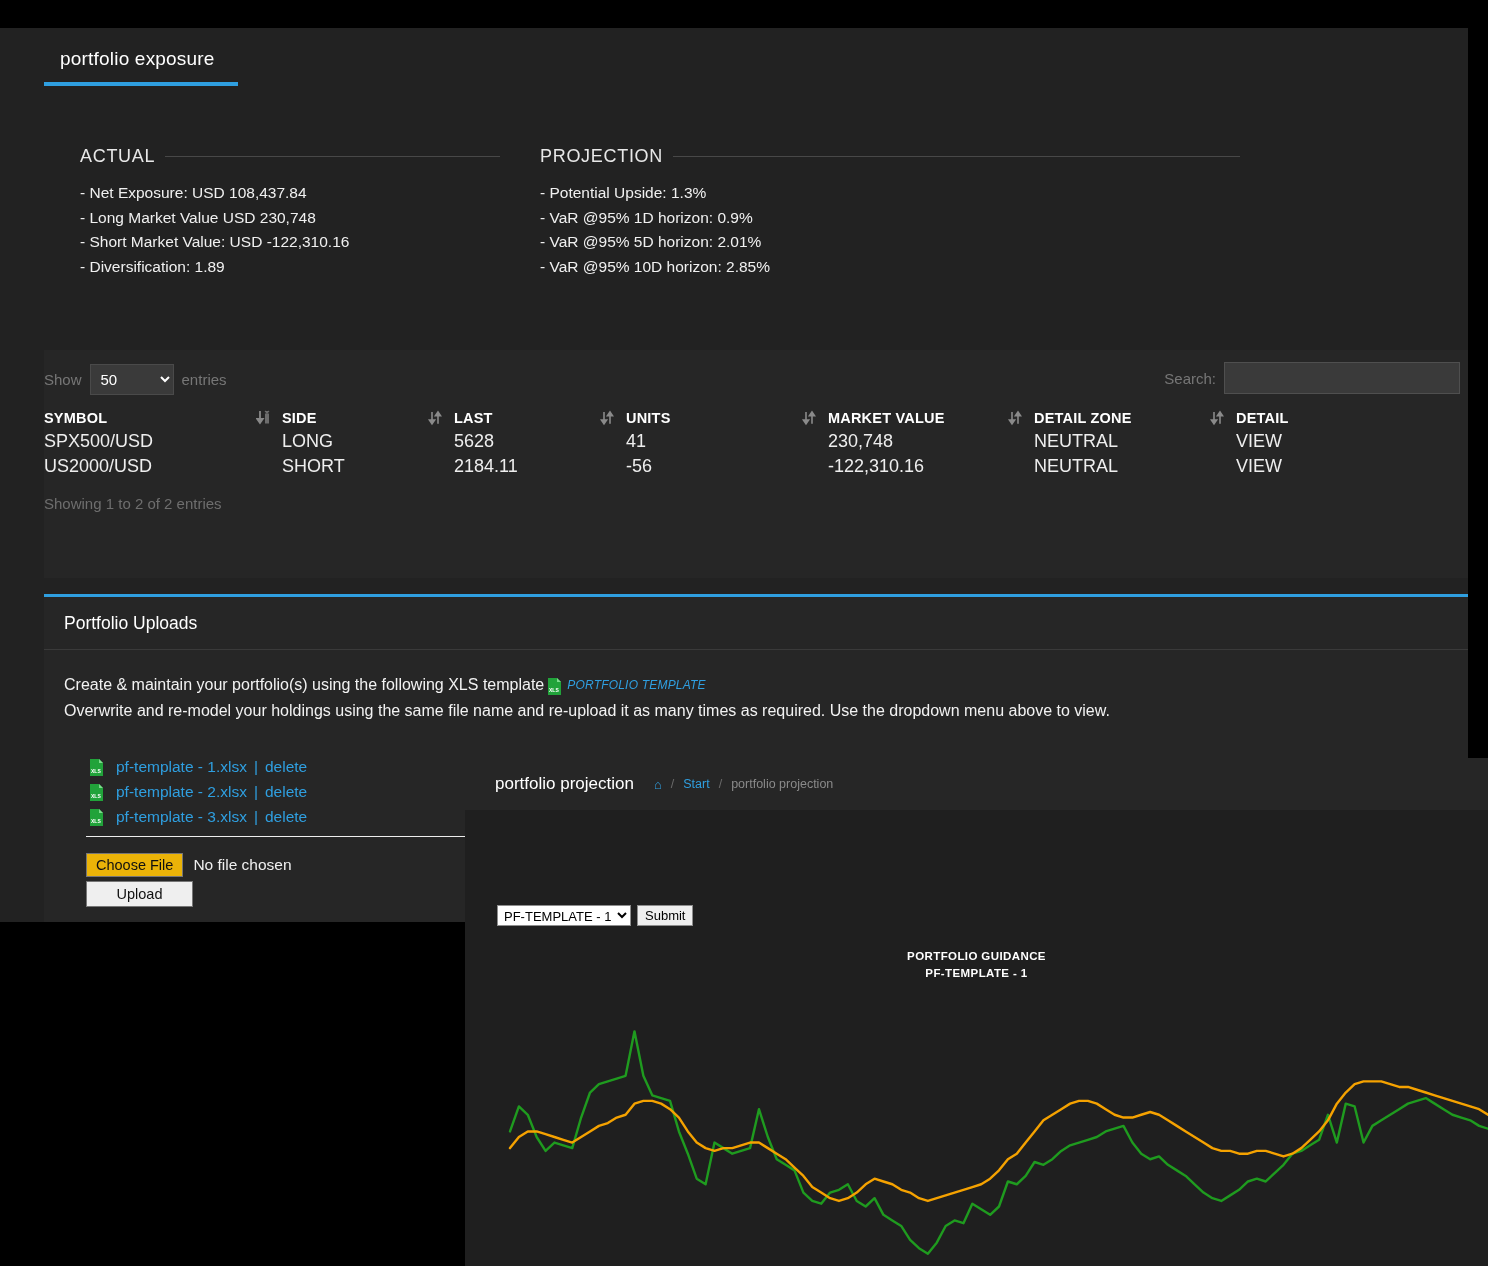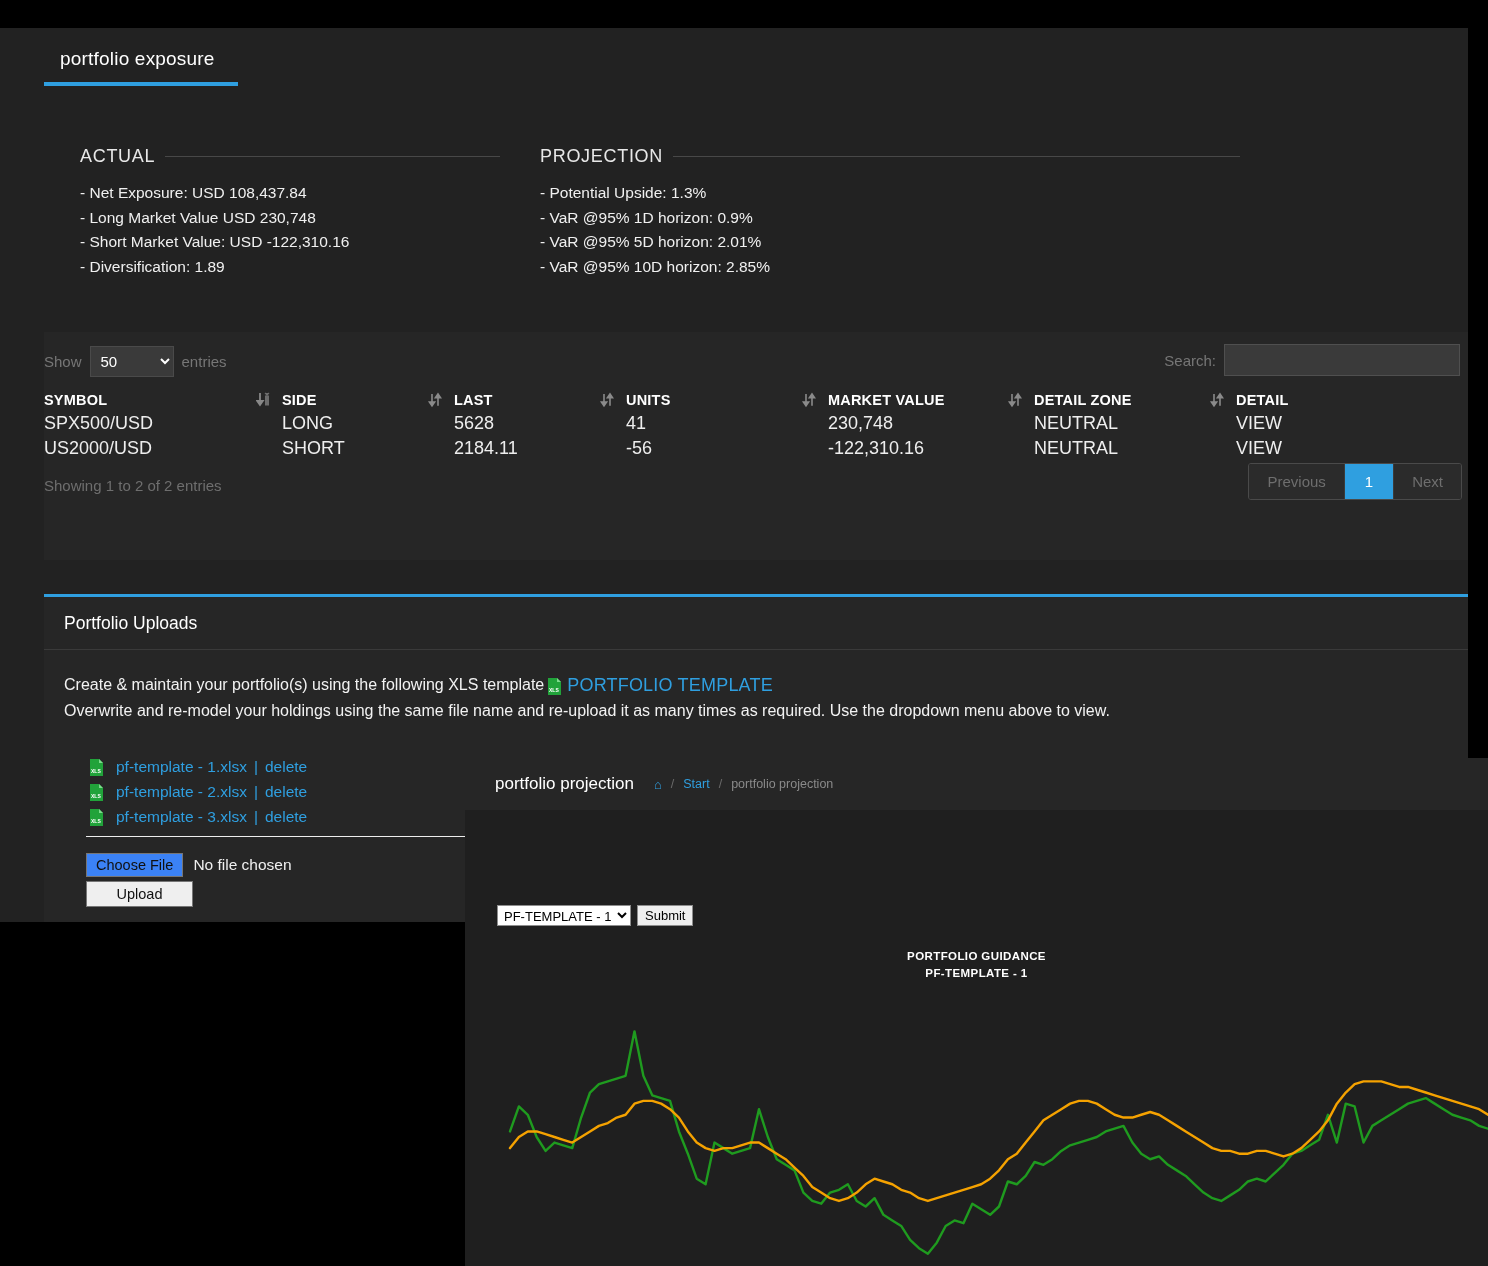--- a/index.html
+++ b/index.html
@@ -49,21 +49,21 @@
   }
   .col-actual .fieldset-legend .rule { max-width: 400px; }
   .col-proj .fieldset-legend .rule { max-width: 690px; }
   .info-list { margin-top: 14px; }
   .info-list .row {
     color: #f0f0f0; font-size: 15.5px; line-height: 24.5px;
     white-space: nowrap;
   }
   
   .dt-panel {
-    position: absolute; left: 44px; top: 304px;
+    position: absolute; left: 44px; top: 322px;
     width: 1424px; height: 228px;
     background: #262626;
   }
   .dt-top {
     position: relative; height: 58px;
   }
   .dt-length {
     position: absolute; left: 0px; top: 14px;
     display: flex; align-items: center; gap: 8px;
     color: #767676; font-size: 15px;
@@ -126,39 +126,39 @@
     background: #262626;
     border-top: 3px solid #2f9fe0;
   }
   .up-head {
     height: 52px; border-bottom: 1px solid #3a3a3a;
     display: flex; align-items: center; padding: 0 20px;
   }
   .up-head-title { color: #ffffff; font-size: 17.5px; }
   .up-body { padding: 22px 20px 0 20px; }
   .up-line { color: #f2f2f2; font-size: 16px; line-height: 26px; display: flex; align-items: center; flex-wrap: wrap; }
-  .up-link { color: #2f9fe0; font-size: 18px; letter-spacing: .2px; }
+  .up-link { color: #2f9fe0; font-size: 12px; letter-spacing: .2px; font-style: italic; }
   .xls-ico {
     display: inline-block; width: 15px; height: 17px;
     position: relative; margin: 0 5px 0 3px; vertical-align: -3px;
   }
   .files { margin-top: 30px; }
   .file-row {
     display: flex; align-items: center; gap: 7px;
     color: #2f9fe0; font-size: 15.5px; line-height: 25px;
     padding: 0 0 0 22px;
   }
   .file-sep { color: #2f9fe0; }
   .files-rule {
     margin: 7px 0 0 22px; width: 400px; height: 1px; background: #ededed;
   }
   .upload-form { margin: 16px 0 0 22px; }
   .filebox { display: flex; align-items: center; gap: 10px; }
   .btn-native {
-    background: #3b82f6; color: #101010; border: 1px solid #767676;
+    background: #eab308; color: #101010; border: 1px solid #767676;
     font-size: 14.5px; padding: 3px 9px;
     font-family: "Liberation Sans", sans-serif;
   }
   .nofile { color: #f0f0f0; font-size: 15.5px; }
   .btn-upload {
     margin-top: 4px; background: #efefef; color: #101010;
     border: 1px solid #767676; font-size: 14.5px; padding: 4px 22px;
     font-family: "Liberation Sans", sans-serif; display: block;
     width: 107px;
   }
@@ -357,25 +357,20 @@
             <td>-56</td>
             <td>-122,310.16</td>
             <td class="c-zone">NEUTRAL</td>
             <td class="c-view">VIEW</td>
           </tr>
         </tbody>
       </table>
 
       <div class="dt-bottom">
         <div class="dt-info">Showing 1 to 2 of 2 entries</div>
-        <div class="dt-paginate">
-          <div class="pg">Previous</div>
-          <div class="pg active">1</div>
-          <div class="pg">Next</div>
-        </div>
       </div>
 
     </div>
 
     <div class="up-panel">
       <div class="up-head">
         <div class="up-head-title">Portfolio Uploads</div>
       </div>
       <div class="up-body">
         <div class="up-line">

